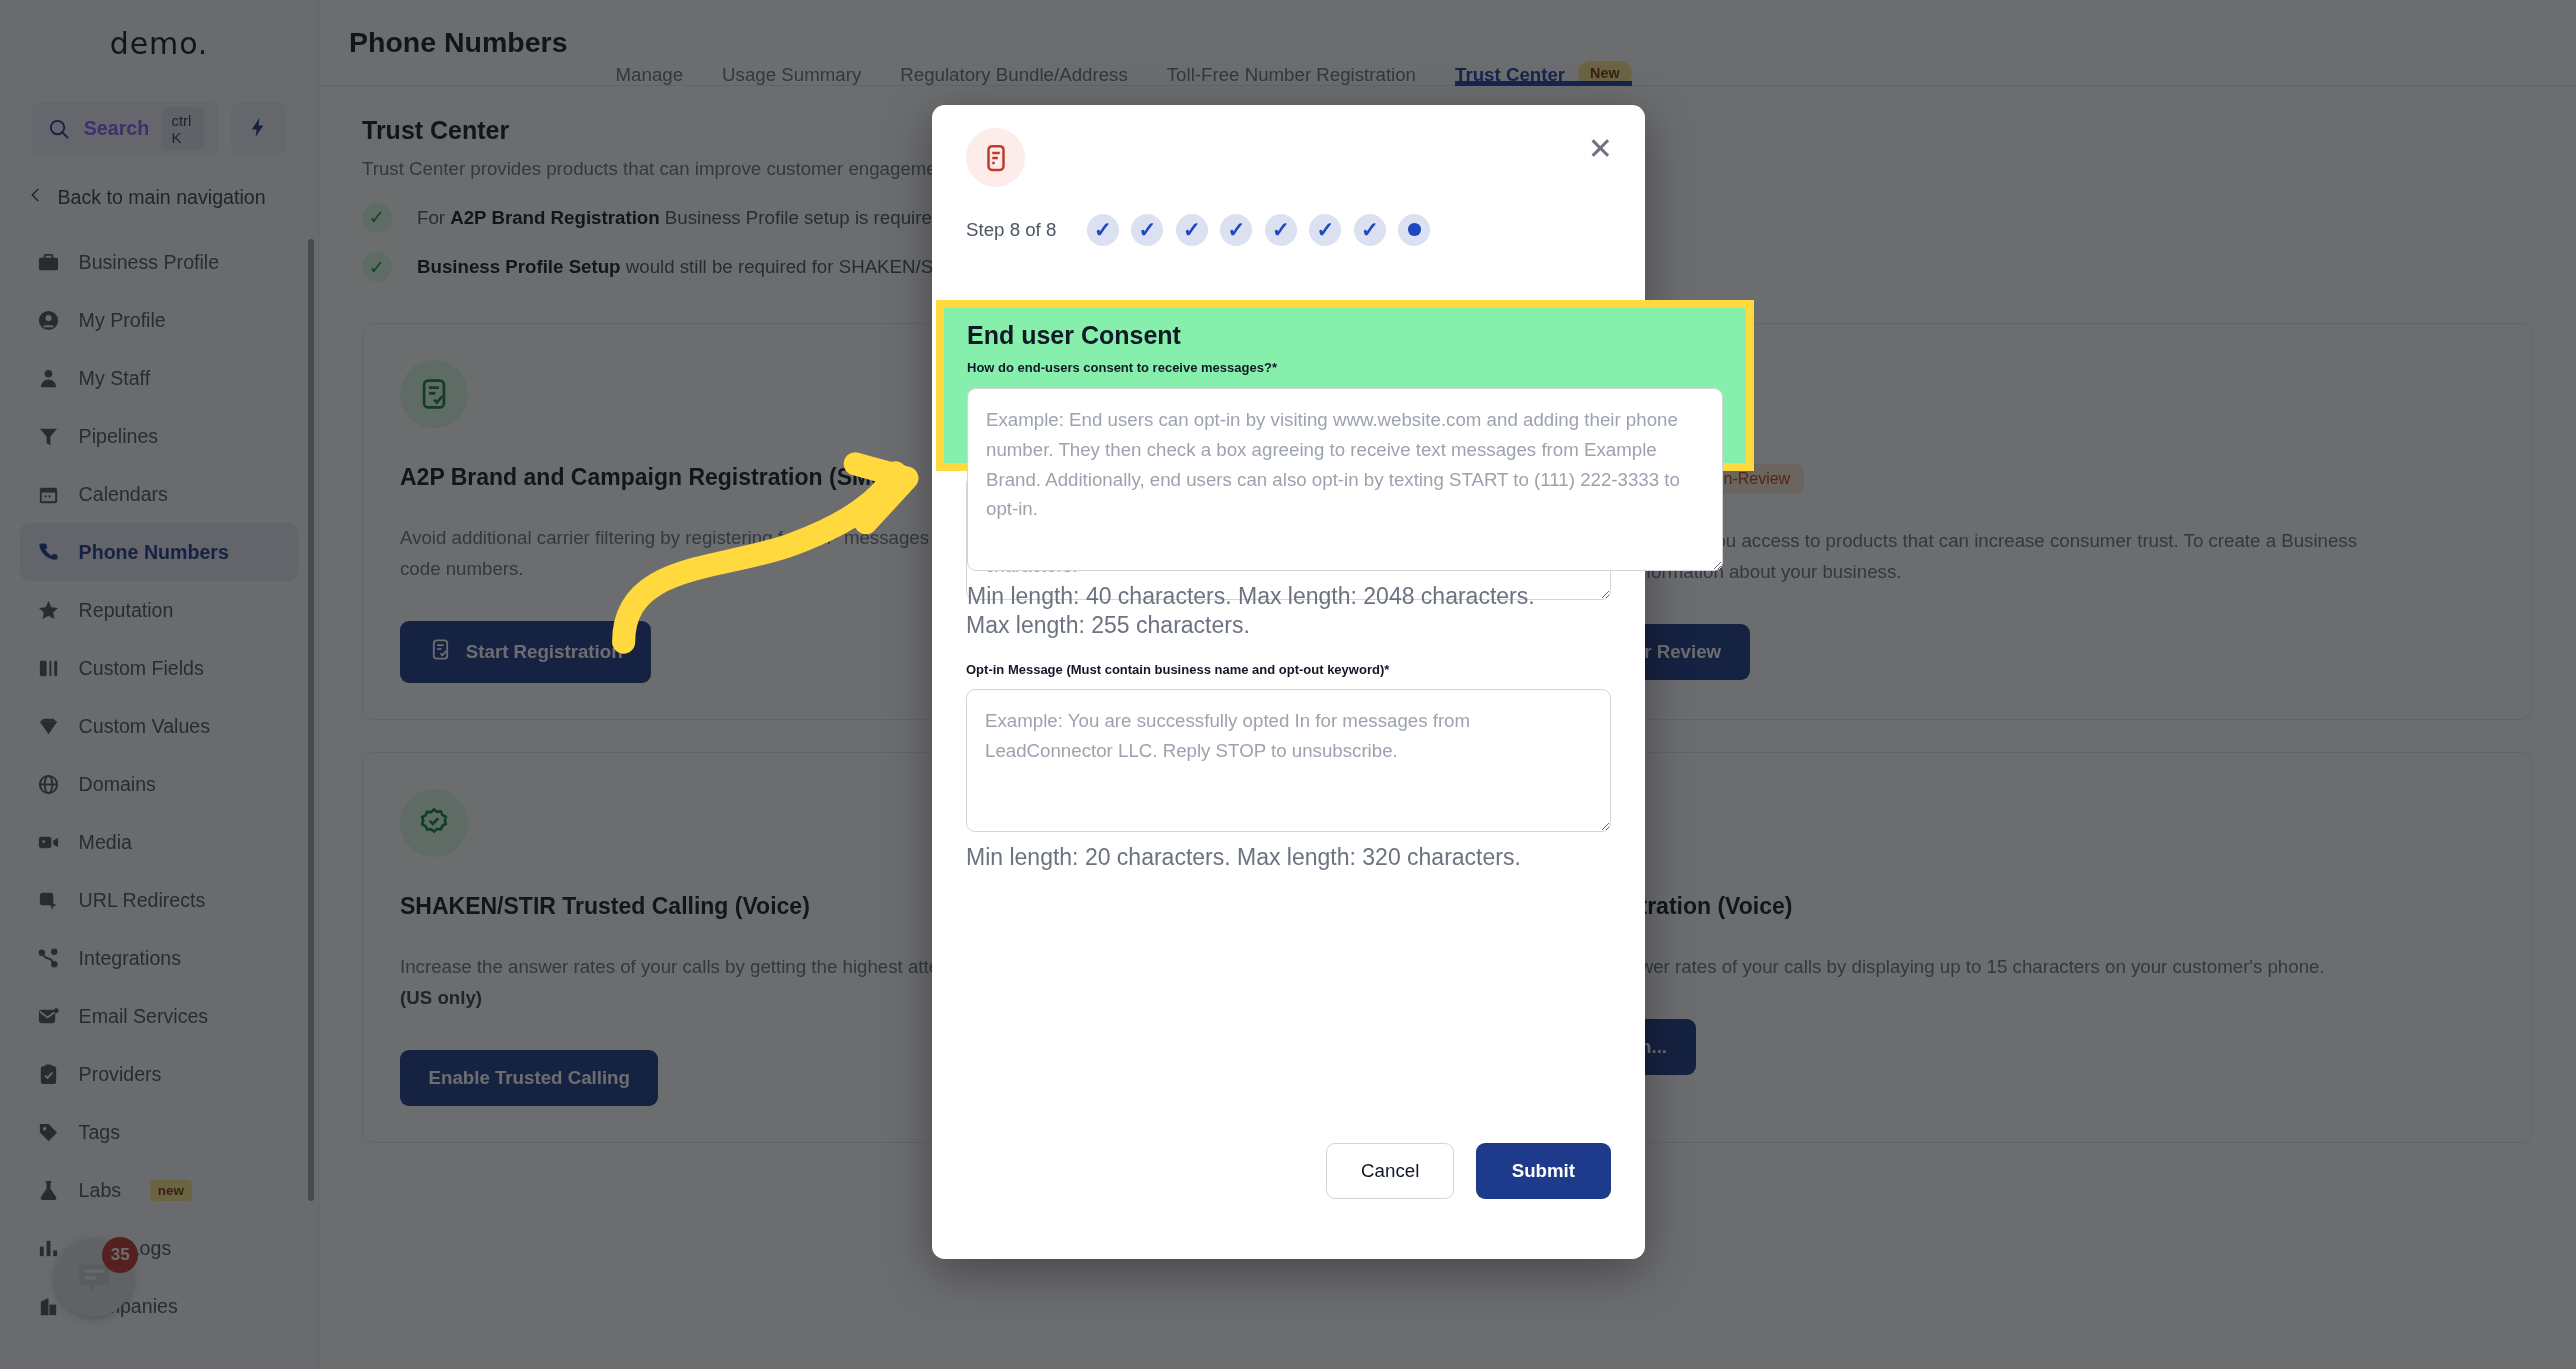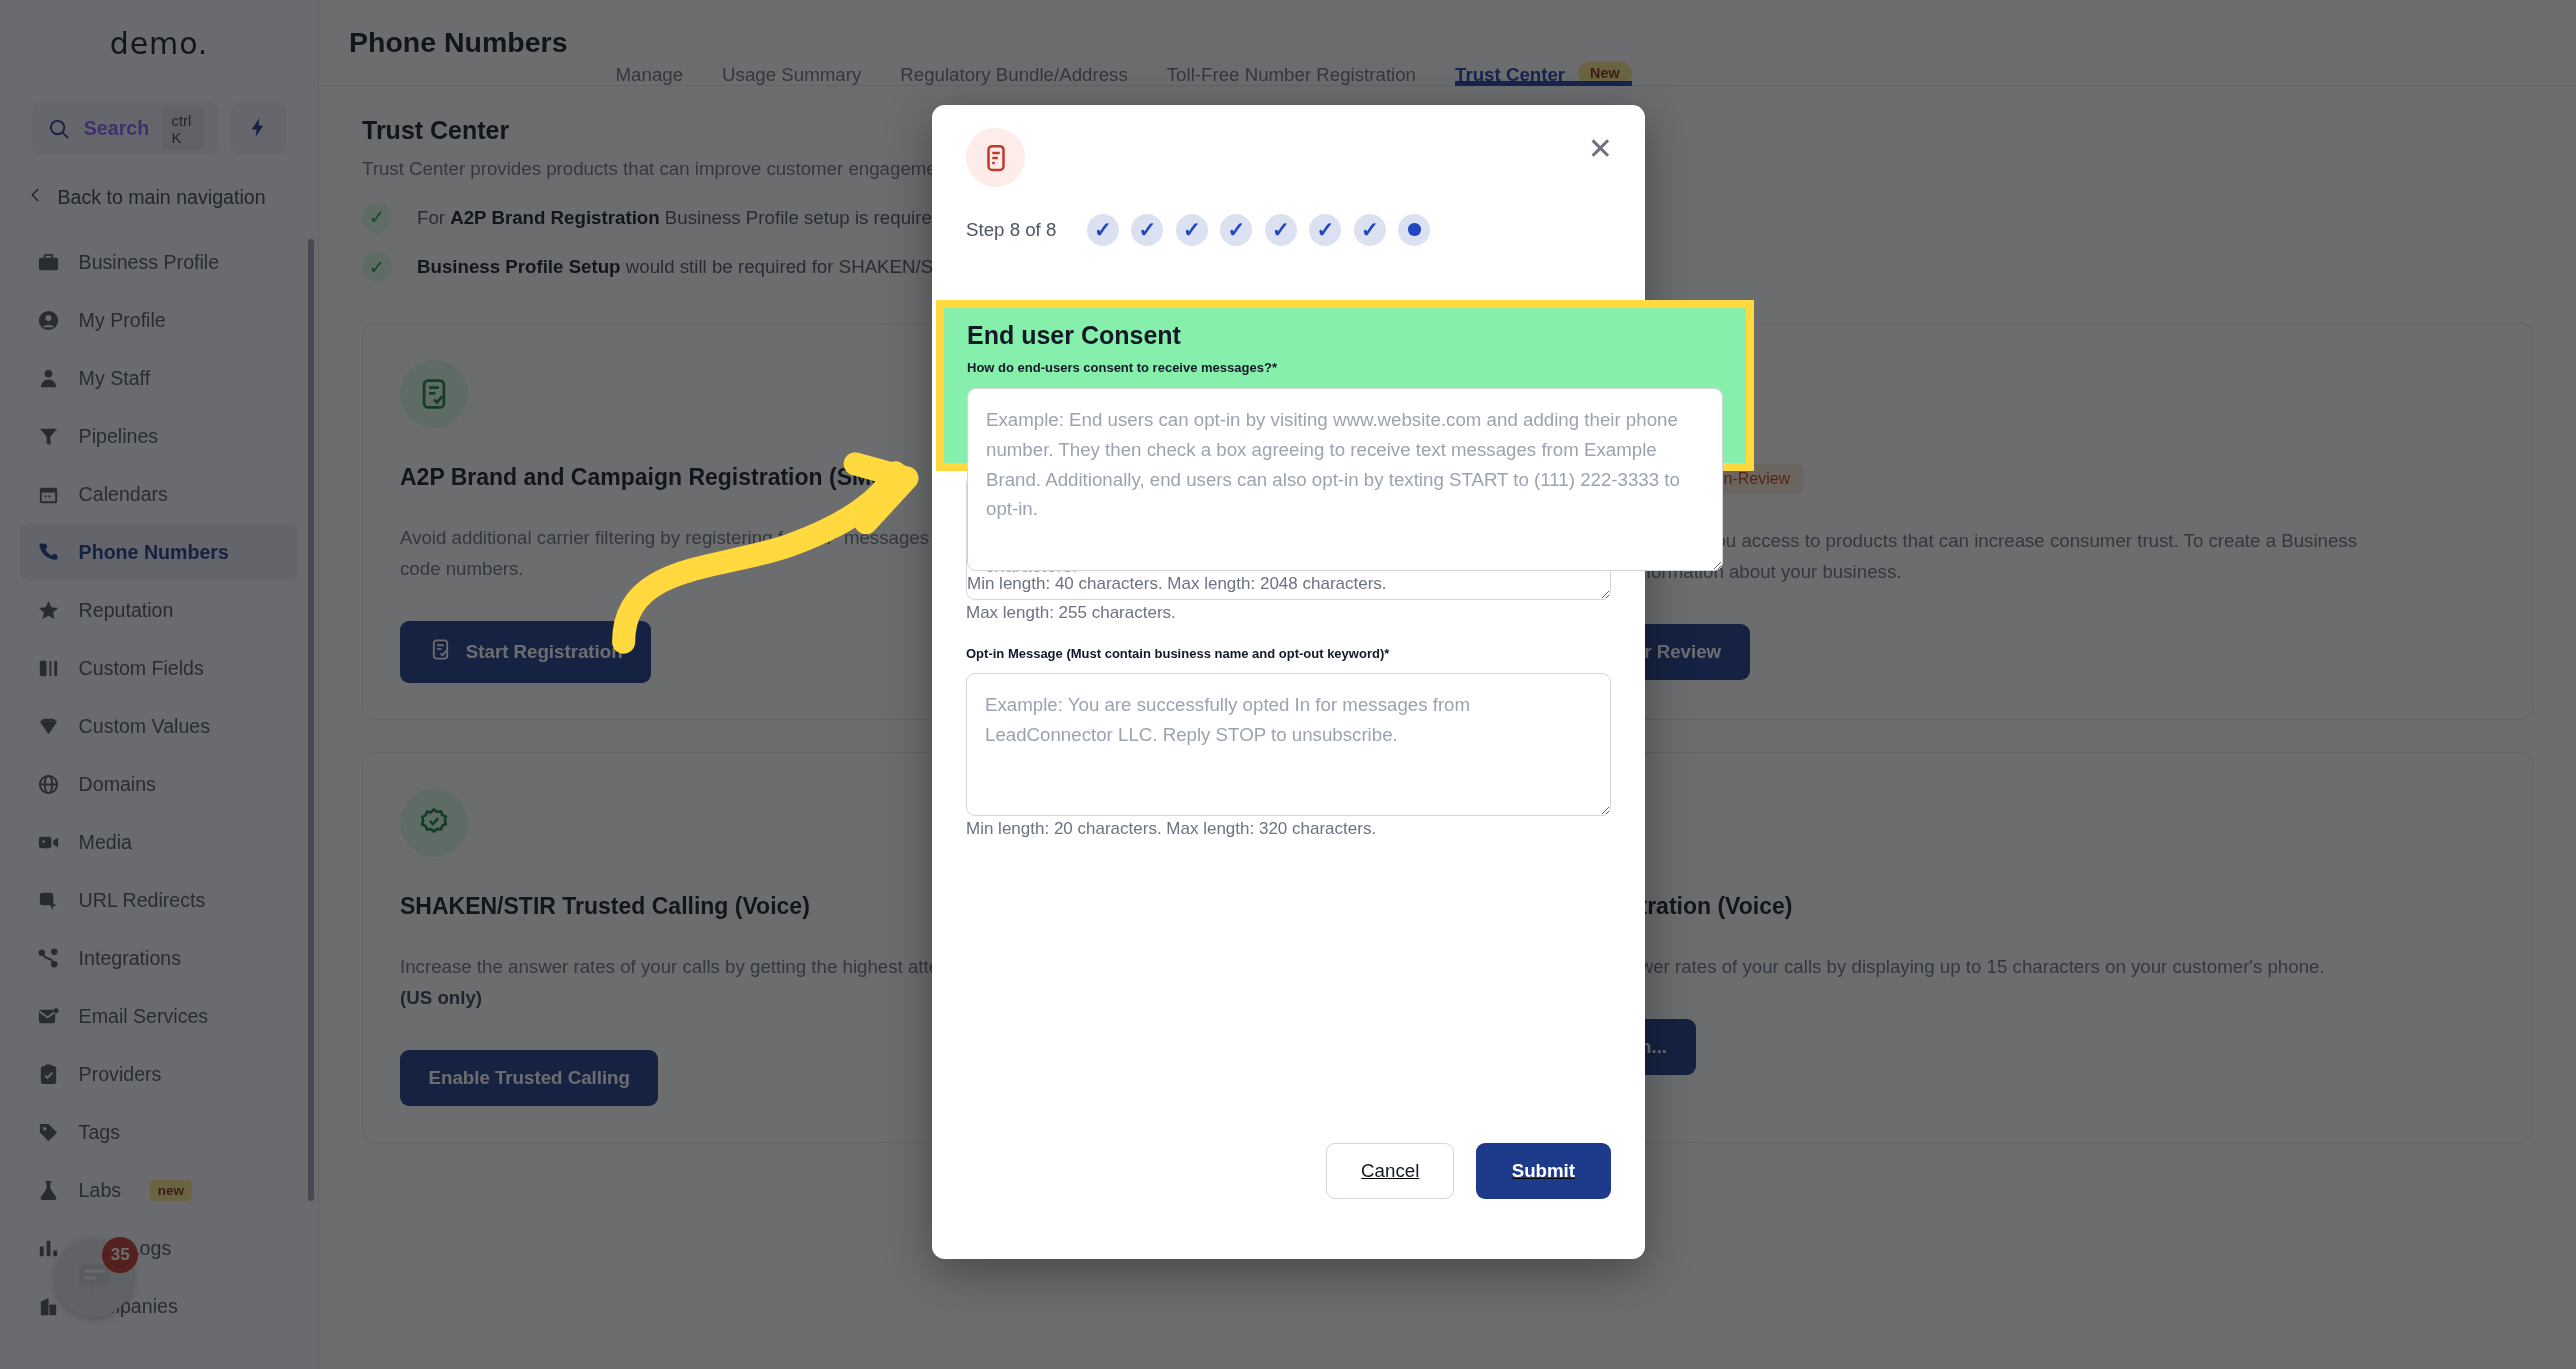--- a/index.html
+++ b/index.html
@@ -163,34 +163,33 @@
   .modal-body { padding: 0 34px; }
 
   .field-label { font-size: 13px; font-weight: 700; color: #111827; margin-bottom: 12.5px; }
   .group-title { font-size: 25px; font-weight: 700; color: #111827; margin-bottom: 10.7px; }
   .ta {
     width: 100%; border: 0.9px solid #d1d5db; border-radius: 9px;
     padding: 16px 18px; font-size: 18.7px; line-height: 1.6; color: #111827;
     font-family: "Liberation Sans", sans-serif; resize: vertical; background: #fff;
   }
   .ta::placeholder { color: #9ca3af; }
-  .hint { font-size: 17px; color: #6b7280; }
+  .hint { font-size: 23px; color: #6b7280; margin-top: 9px; }
 
   
   .highlight {
     position: absolute; left: 936px; top: 300px; width: 818px; height: 171px;
     border: 8px solid #ffd93d; background: #86efac; z-index: 5;
     padding: 12.5px 23px 0 23px;
   }
 
   .modal-footer {
     position: absolute; left: 0; right: 0; bottom: 0; height: 134px;
     display: flex; align-items: center; justify-content: flex-end; gap: 21.4px;
     padding: 0 34px 43px 34px;
-    text-decoration: underline;
   }
   .btn-cancel {
     border: 0.9px solid #d1d5db; background: #fff; color: #111827;
     font-size: 18.7px; border-radius: 9px; padding: 16px 34px; cursor: pointer;
     font-family: "Liberation Sans", sans-serif;
   }
   .btn-submit {
     border: none; background: #1e3a8a; color: #fff;
     font-size: 18.7px; font-weight: 600; border-radius: 9px; padding: 17px 36px; cursor: pointer;
     font-family: "Liberation Sans", sans-serif;

